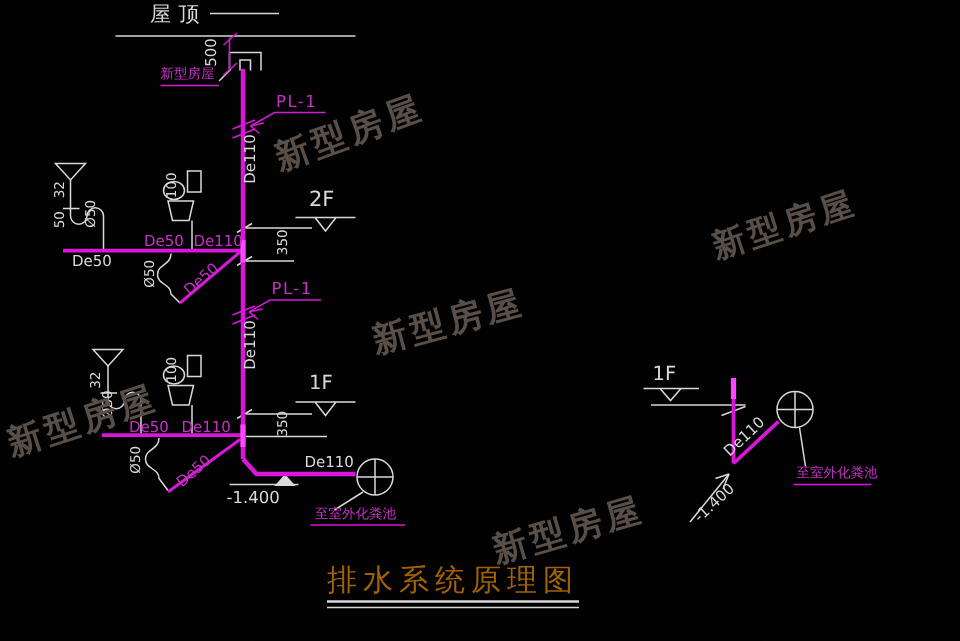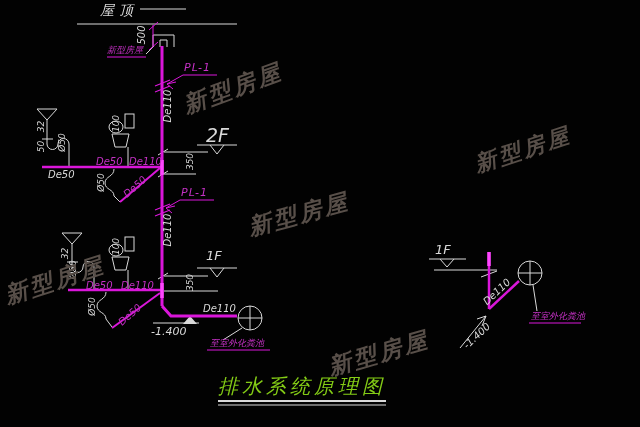--- a/index.html
+++ b/index.html
@@ -1,37 +1,36 @@
 <!DOCTYPE html>
 <html><head>
 <meta charset="utf-8">
 <style>
   html,body{margin:0;padding:0;background:#000;}
   #stage{
     position:relative;width:640px;height:427px;overflow:hidden;
     background:#020202;
     font-family:"DejaVu Sans",sans-serif;
-    font-style:italic;
   }
   #linework{position:absolute;left:0;top:0;}
   .lbl{
     position:absolute;color:#d9d9d9;font-size:10px;line-height:1;
     white-space:nowrap;font-family:"DejaVu Sans",sans-serif;
   }
   .mag{color:#c531c5;}
   .v{transform:rotate(-90deg);transform-origin:center;text-align:center;width:40px;}
   .d41{transform:rotate(-41deg);transform-origin:center;text-align:center;width:40px;}
   .d43{transform:rotate(-43deg);transform-origin:center;text-align:center;width:50px;}
   .wm{
     position:absolute;width:124px;text-align:center;
     color:#584f49;font-weight:bold;font-size:23px;letter-spacing:3px;
     font-family:"DejaVu Sans",sans-serif;
   }
   .title{
-    position:absolute;color:#84cc16;font-size:20px;letter-spacing:4px;
+    position:absolute;color:#a16207;font-size:20px;letter-spacing:4px;
   }
 </style>
 </head>
 <body>
 
 <div id="stage">
 
   <svg id="linework" width="640" height="427" viewBox="0 0 640 427">
 
     <g stroke="#d9d9d9" stroke-width="1" fill="none">
@@ -167,21 +166,21 @@
   <div class="lbl v" style="left:21px;top:122px;font-size:9px;">32</div>
   <div class="lbl v" style="left:21px;top:142px;font-size:9px;">50</div>
   <div class="lbl v" style="left:42px;top:138px;font-size:9px;">Ø50</div>
   <div class="lbl v" style="left:96px;top:119px;font-size:9px;">100</div>
   <div class="lbl" style="left:48px;top:170px;">De50</div>
   <div class="lbl mag" style="left:96px;top:157px;">De50</div>
   <div class="lbl mag" style="left:129px;top:157px;">De110</div>
   <div class="lbl v" style="left:81px;top:178px;font-size:9px;">Ø50</div>
   <div class="lbl mag d41" style="left:115px;top:182px;">De50</div>
   <div class="lbl v" style="left:170px;top:157px;font-size:9px;">350</div>
-  <div class="lbl" style="left:206px;top:126px;font-size:19px;">2F</div>
+  <div class="lbl" style="left:206px;top:126px;font-size:14px;">2F</div>
 
   <div class="lbl v" style="left:45px;top:249px;font-size:9px;">32</div>
   <div class="lbl v" style="left:53px;top:265px;font-size:9px;">Ø50</div>
   <div class="lbl v" style="left:96px;top:242px;font-size:9px;">100</div>
   <div class="lbl mag" style="left:86px;top:281px;">De50</div>
   <div class="lbl mag" style="left:121px;top:281px;">De110</div>
   <div class="lbl v" style="left:72px;top:302px;font-size:9px;">Ø50</div>
   <div class="lbl mag d41" style="left:110px;top:310px;">De50</div>
   <div class="lbl v" style="left:170px;top:278px;font-size:9px;">350</div>
   <div class="lbl" style="left:206px;top:249px;font-size:13px;">1F</div>

